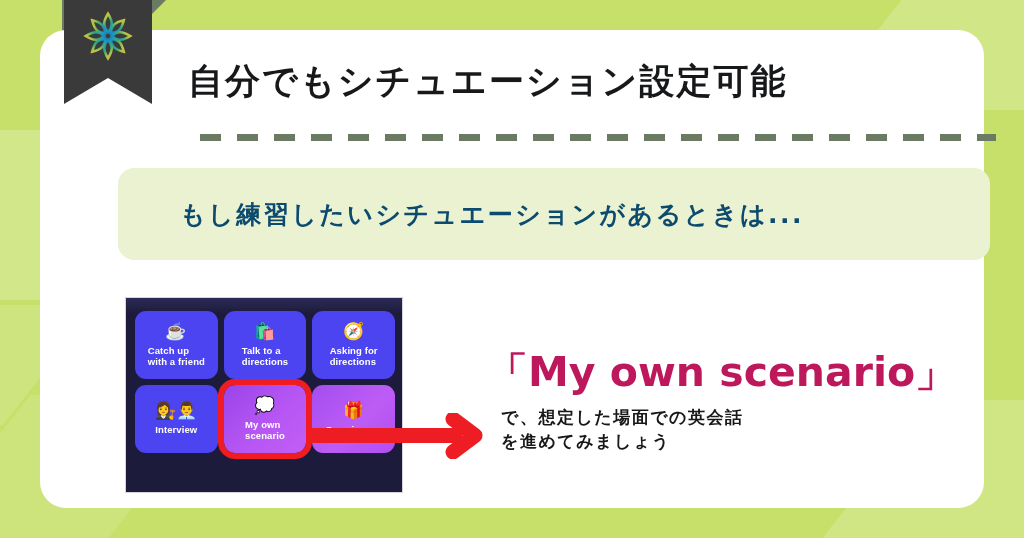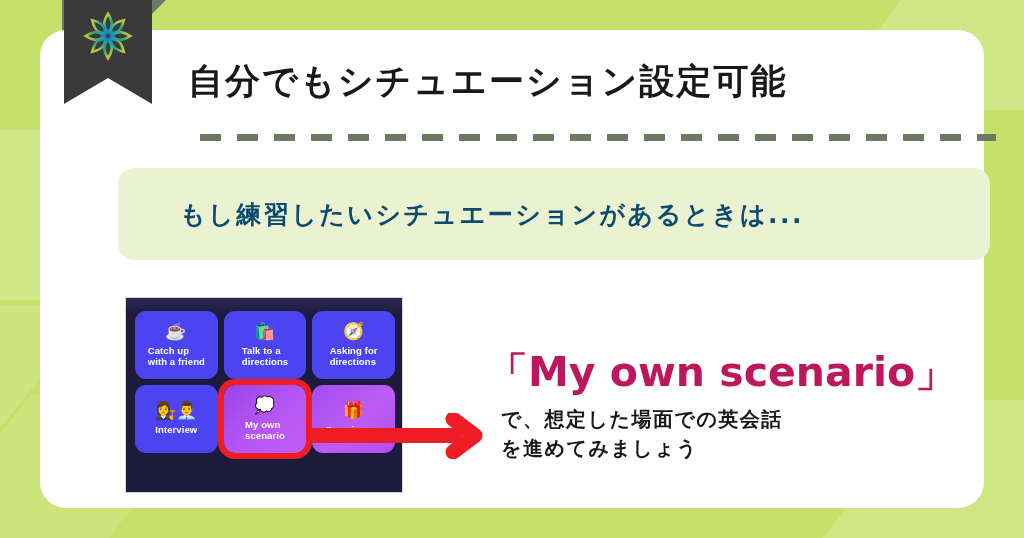--- a/index.html
+++ b/index.html
@@ -236,21 +236,21 @@
     font-family: "DejaVu Sans", sans-serif;
     font-size: 41px;
     font-weight: 700;
     color: #be185d;
     line-height: 1.2;
     letter-spacing: 0px;
     white-space: nowrap;
   }
   .body-line {
     font-family: "DejaVu Sans", sans-serif;
-    font-size: 20px;
+    font-size: 17px;
     font-weight: 700;
     color: #17181a;
     letter-spacing: 1.5px;
     line-height: 1.42;
     margin-left: 14px;
     white-space: nowrap;
   }
   #body-line-1 { margin-top: 8px; }
 </style>
 </head>

